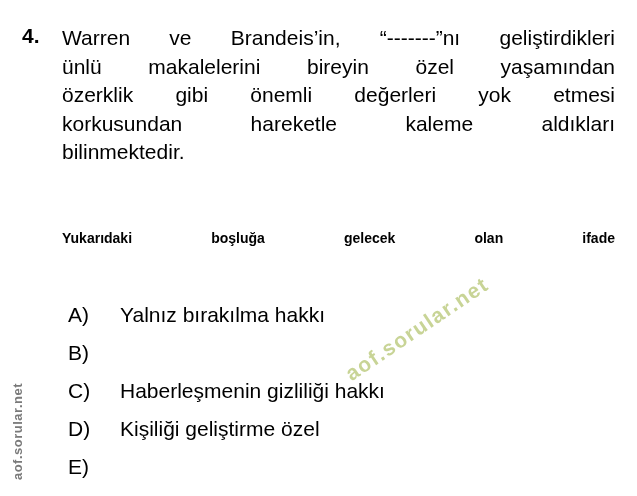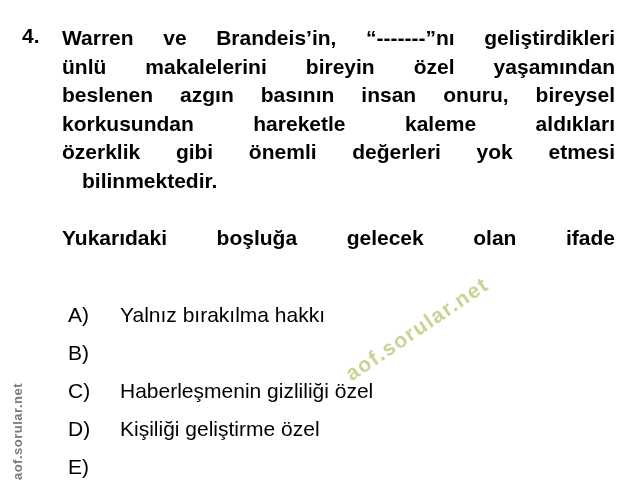--- a/index.html
+++ b/index.html
@@ -56,33 +56,31 @@
     top: 24px;
     width: 553px;
     font-size: 21px;
     line-height: 28.5px;
     z-index: 1;
   }
   .qline {
     text-align: justify;
     text-align-last: justify;
     white-space: normal;
-    font-weight: bold;
   }
   .qline.last {
     text-align: center;
     text-align-last: left;
-    margin-left: 20px;
   }
   .qstem {
     position: absolute;
     left: 62px;
     top: 224px;
     width: 553px;
-    font-size: 21px;
+    font-size: 14px;
     line-height: 28.5px;
     font-weight: bold;
     z-index: 1;
   }
   .options {
     position: absolute;
     left: 68px;
     top: 302px;
     width: 547px;
     font-size: 21px;
@@ -108,41 +106,40 @@
 <div class="page">
 
   <div class="wm-diagonal">aof.sorular.net</div>
   <div class="wm-side">aof.sorular.net</div>
 
   <div class="qnum">4.</div>
 
   <div class="qbody">
     <div class="qline">Warren ve Brandeis’in, “-------”nı geliştirdikleri</div>
     <div class="qline">ünlü makalelerini bireyin özel yaşamından</div>
-    <div class="qline">beslenen azgın basının insan onuru, bireysel</div>
+    <div class="qline">özerklik gibi önemli değerleri yok etmesi</div>
     <div class="qline">korkusundan hareketle kaleme aldıkları</div>
-    <div class="qline">özerklik gibi önemli değerleri yok etmesi</div>
     <div class="qline last">bilinmektedir.</div>
   </div>
 
   <div class="qstem">
     <div class="qline">Yukarıdaki boşluğa gelecek olan ifade</div>
   </div>
 
   <div class="options">
     <div class="option">
       <span class="opt-letter">A)</span>
       <span class="opt-text">Yalnız bırakılma hakkı</span>
     </div>
     <div class="option">
       <span class="opt-letter">B)</span>
     </div>
     <div class="option">
       <span class="opt-letter">C)</span>
-      <span class="opt-text">Haberleşmenin gizliliği özel</span>
+      <span class="opt-text">Haberleşmenin gizliliği hakkı</span>
     </div>
     <div class="option">
       <span class="opt-letter">D)</span>
       <span class="opt-text">Kişiliği geliştirme özel</span>
     </div>
     <div class="option">
       <span class="opt-letter">E)</span>
     </div>
   </div>
 

